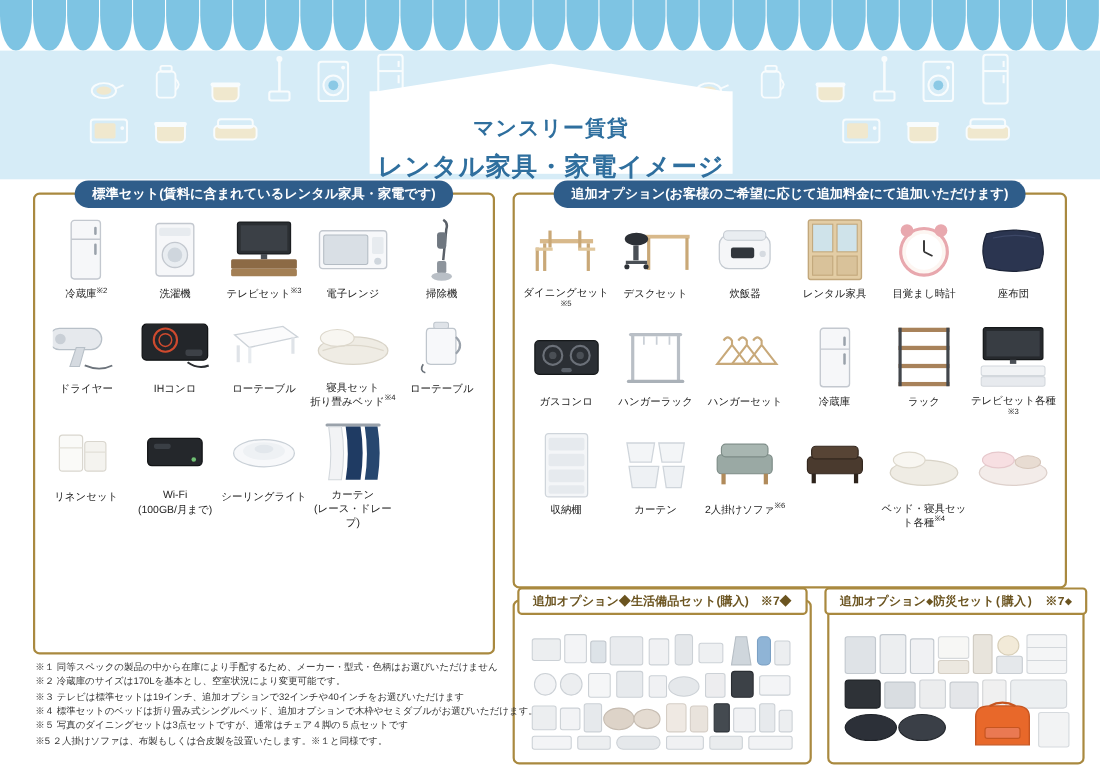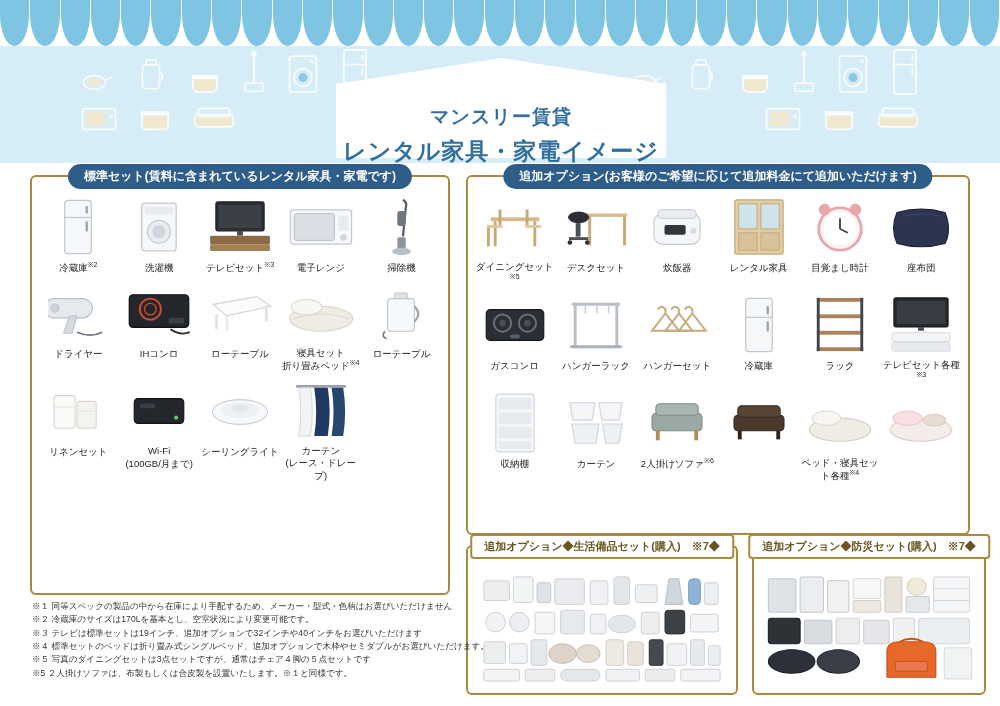--- a/index.html
+++ b/index.html
@@ -113,21 +113,21 @@
     border: 2px solid #a9893f;
     border-radius: 4px;
     padding: 3px 12px;
     font-size: 11px;
     text-align: center;
   }
 
   #panel-standard { left: 30px; top: 175px; width: 420px; height: 420px; }
   #panel-optional { left: 466px; top: 175px; width: 504px; height: 360px; }
   #panel-living   { left: 466px; top: 545px; width: 272px; height: 150px; }
-  #panel-disaster { left: 752px; top: 545px; width: 234px; height: 150px; }
+  #panel-disaster { left: 752px; top: 545px; width: 234px; height: 150px; font-family: Liberation Mono, monospace; }
 
   
   .grid {
     position: absolute;
     left: 0; top: 0;
     width: 100%;
     display: grid;
     padding: 16px 6px 6px 6px;
   }
   #grid-standard {

